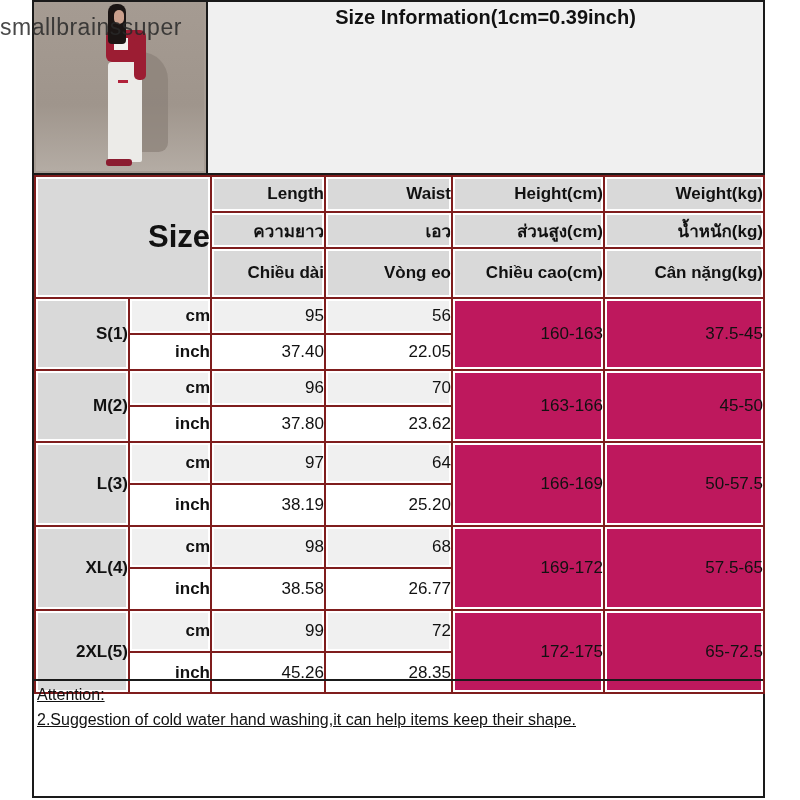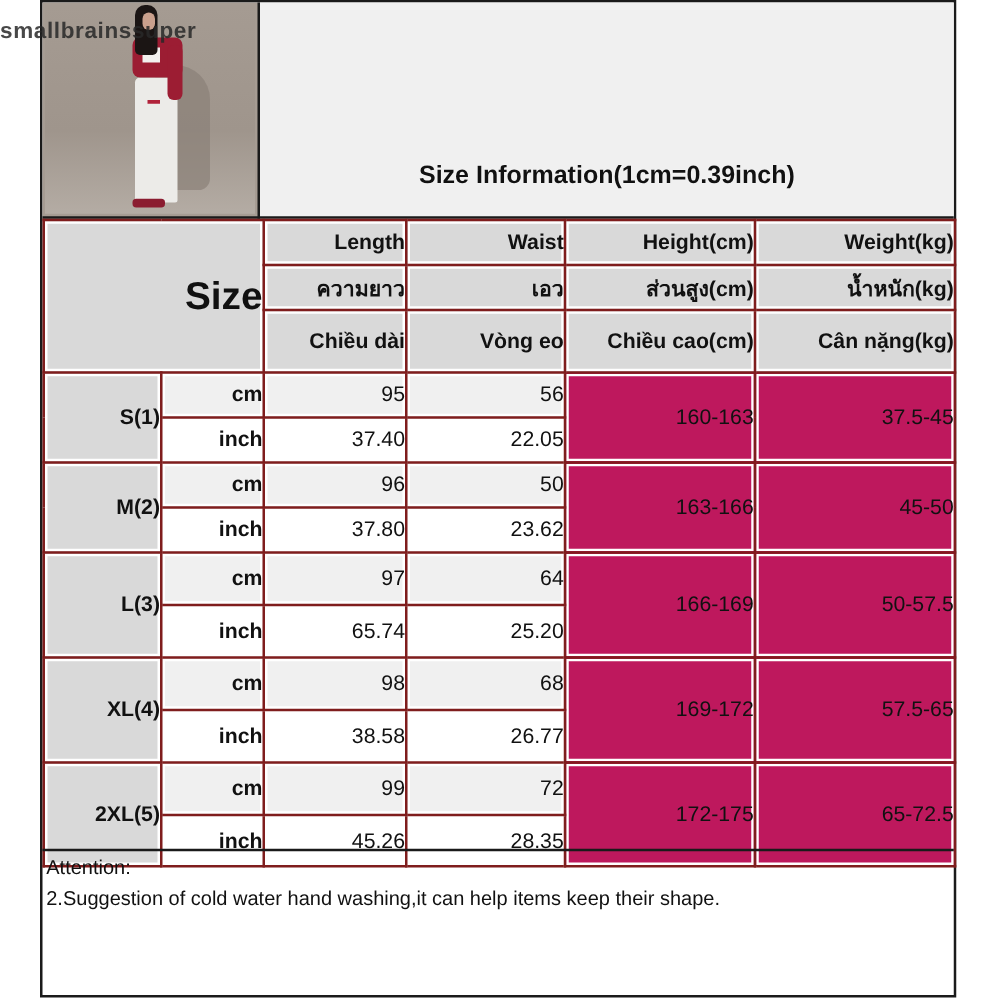--- a/index.html
+++ b/index.html
@@ -19,43 +19,43 @@
       background: #8a8078; border-radius: 20px 30px 10px 20px; opacity: .7; }
     .hair { position: absolute; left: 74px; top: 2px; width: 18px; height: 40px; background: #1b1514; border-radius: 8px 8px 4px 4px; }
     .face { position: absolute; left: 80px; top: 8px; width: 10px; height: 14px; background: #caa08d; border-radius: 5px; }
     .jacket { position: absolute; left: 72px; top: 28px; width: 40px; height: 32px; background: #9c1d33; border-radius: 6px; }
     .sleeve { position: absolute; left: 100px; top: 34px; width: 12px; height: 44px; background: #9c1d33; border-radius: 5px; }
     .top { position: absolute; left: 80px; top: 36px; width: 14px; height: 12px; background: #f2f0ee; }
     .pants { position: absolute; left: 74px; top: 60px; width: 34px; height: 100px; background: #ecebe8; border-radius: 4px 4px 2px 2px; }
     .pants-logo { position: absolute; left: 84px; top: 78px; width: 10px; height: 3px; background: #b1223a; }
     .shoe { position: absolute; left: 72px; top: 157px; width: 26px; height: 7px; background: #8b1c30; border-radius: 3px; }
 
-    .watermark { position: absolute; left: 0px; top: 14px; font-size: 18px; letter-spacing: 0.5px;
-      color: rgba(40,40,40,0.85); z-index: 5; white-space: nowrap; pointer-events: none; font-weight: bold; }
+    .watermark { position: absolute; left: 0px; top: 14px; font-size: 23px; letter-spacing: 0.5px;
+      color: rgba(40,40,40,0.85); z-index: 5; white-space: nowrap; pointer-events: none; }
 
     .info { position: absolute; left: 174px; top: 0; right: 0; height: 173px;
       background: #f0f0f0; border-bottom: 2px solid #1a1a1a; box-sizing: border-box;
-      display: flex; flex-direction: column; align-items: center; justify-content: flex-end; padding-bottom: 18px; gap: 15px; }
+      display: flex; flex-direction: column; align-items: center; justify-content: flex-start; padding-bottom: 18px; gap: 15px; }
     .info .line { font-weight: bold; font-size: 20px; line-height: 30px; text-shadow: 0 0 1px #fff; white-space: nowrap; }
 
     
     table.grid { position: absolute; left: 0; top: 173px; width: 729px; border-collapse: collapse; table-layout: fixed; }
     table.grid td { border: 2px solid #7f1d1d; padding: 0; text-align: right; vertical-align: middle;
       box-shadow: inset 0 0 0 2px #ffffff; }
     .hdr { background: #d9d9d9; font-weight: bold; font-size: 17px; }
     .size-head { background: #d9d9d9; font-weight: bold; font-size: 31px; }
     .size-label { background: #d9d9d9; font-weight: bold; font-size: 17px; }
     .unit { font-weight: bold; font-size: 17px; }
     .row-cm td.unit, .row-cm td.val { background: #f0f0f0; }
     .row-in td.unit, .row-in td.val { background: #ffffff; }
     .val { font-size: 17px; margin-top: 28px; }
     .merged { background: #be185d; font-size: 17px; }
 
     .attention { position: absolute; left: 0; top: 677px; width: 729px; height: 117px;
-      border-top: 2px solid #1a1a1a; box-sizing: border-box; padding: 2px 3px; font-size: 16px; line-height: 24.5px; color: #111; }
+      border-top: 2px solid #1a1a1a; box-sizing: border-box; padding: 2px 3px; font-size: 16px; line-height: 24.5px; color: #111; text-decoration: underline; }
   </style>
 </head>
 <body>
 
 <div class="watermark">smallbrainssuper</div>
 
 <div class="sheet">
 
   <div class="photo">
     <div class="photo-inner"></div>
@@ -115,41 +115,41 @@
     <tr class="row-in" style="height:36px">
       <td class="unit">inch</td>
       <td class="val">37.40</td>
       <td class="val">22.05</td>
     </tr>
 
     <tr class="row-cm" style="height:36px">
       <td class="size-label" rowspan="2">M(2)</td>
       <td class="unit">cm</td>
       <td class="val">96</td>
-      <td class="val">50</td>
+      <td class="val">70</td>
       <td class="merged" rowspan="2">163-166</td>
       <td class="merged" rowspan="2">45-50</td>
     </tr>
     <tr class="row-in" style="height:36px">
       <td class="unit">inch</td>
       <td class="val">37.80</td>
       <td class="val">23.62</td>
     </tr>
 
     <tr class="row-cm" style="height:42px">
       <td class="size-label" rowspan="2">L(3)</td>
       <td class="unit">cm</td>
       <td class="val">97</td>
       <td class="val">64</td>
       <td class="merged" rowspan="2">166-169</td>
       <td class="merged" rowspan="2">50-57.5</td>
     </tr>
     <tr class="row-in" style="height:42px">
       <td class="unit">inch</td>
-      <td class="val">65.74</td>
+      <td class="val">38.19</td>
       <td class="val">25.20</td>
     </tr>
 
     <tr class="row-cm" style="height:42px">
       <td class="size-label" rowspan="2">XL(4)</td>
       <td class="unit">cm</td>
       <td class="val">98</td>
       <td class="val">68</td>
       <td class="merged" rowspan="2">169-172</td>
       <td class="merged" rowspan="2">57.5-65</td>

